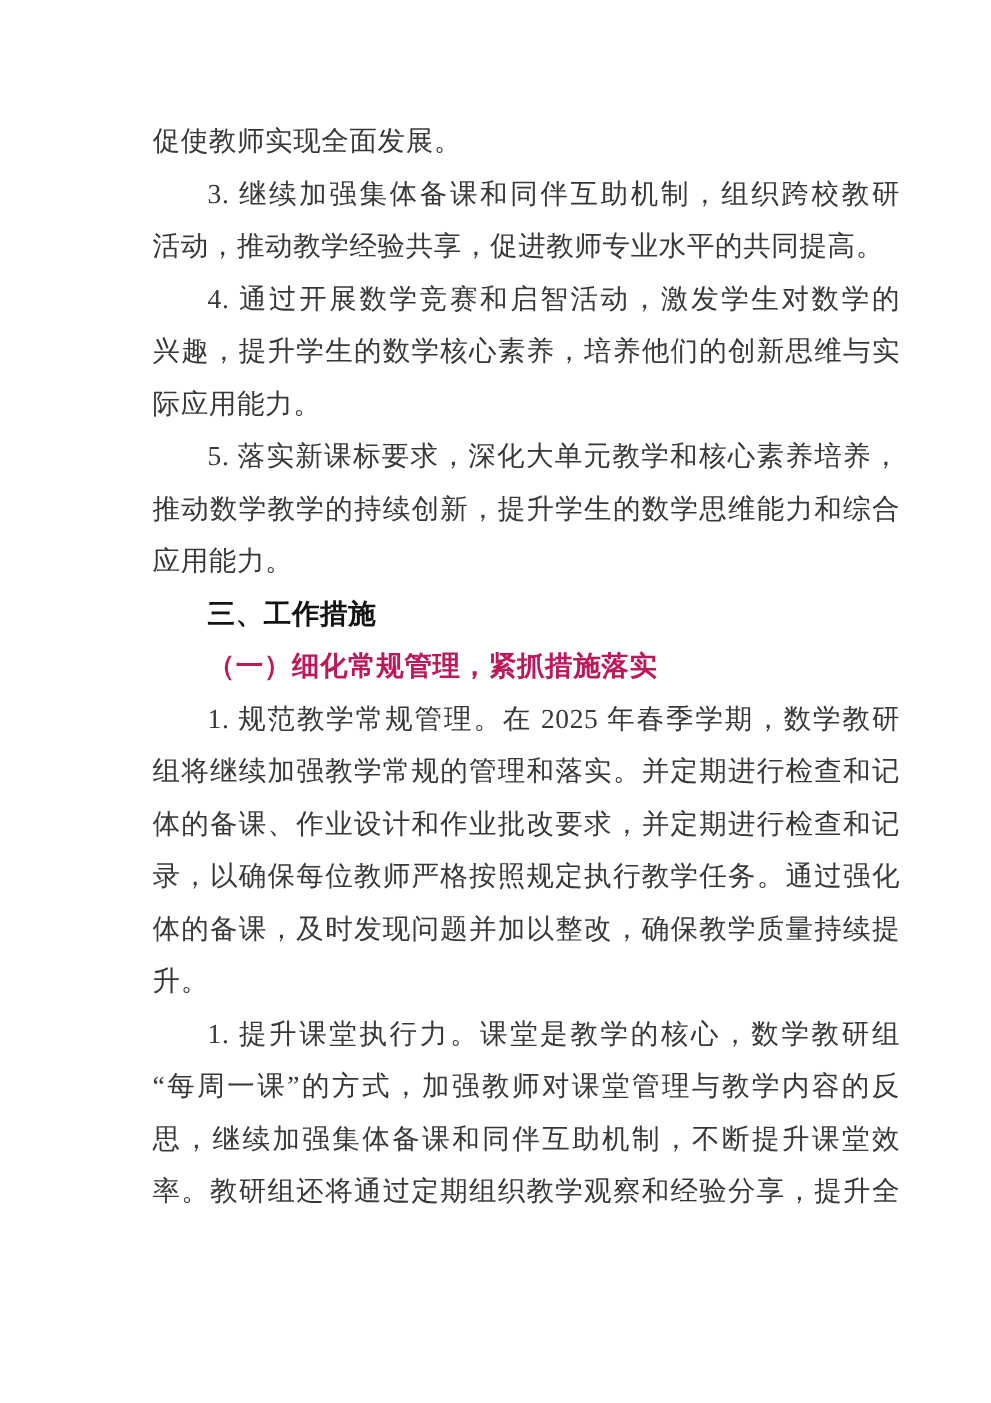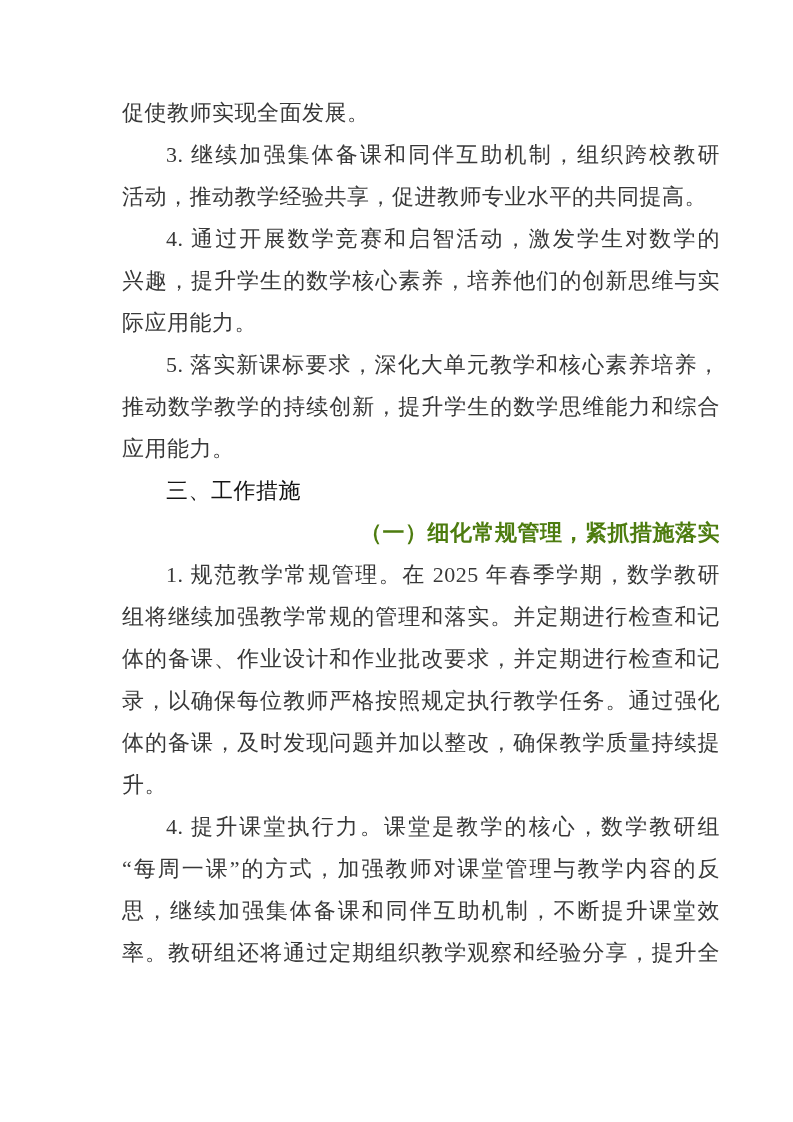--- a/index.html
+++ b/index.html
@@ -32,27 +32,26 @@
   }
   .line.justify {
     text-align: justify;
     text-align-last: justify;
   }
   .line.indent {
     text-indent: 44px;
   }
   .line.heading1 {
     font-family: "Liberation Sans", "DejaVu Sans", sans-serif;
-    font-weight: normal;
+    font-weight: bold;
     color: #141414;
   }
   .line.heading2 {
     font-weight: bold;
-    color: #4d7c0f;
-    text-align: right;
+    color: #be185d;
   }
 </style>
 </head>
 <body>
 
 <div class="page">
   <div class="content" id="doc-content">
       <div class="line body">促使教师实现全面发展。</div>
       <div class="line body indent justify">3. 继续加强集体备课和同伴互助机制，组织跨校教研</div>
       <div class="line body">活动，推动教学经验共享，促进教师专业水平的共同提高。</div>
@@ -63,18 +62,18 @@
       <div class="line body justify">推动数学教学的持续创新，提升学生的数学思维能力和综合</div>
       <div class="line body">应用能力。</div>
       <div class="line heading1 indent">三、工作措施</div>
       <div class="line heading2 indent">（一）细化常规管理，紧抓措施落实</div>
       <div class="line body indent justify">1. 规范教学常规管理。在 2025 年春季学期，数学教研</div>
       <div class="line body justify">组将继续加强教学常规的管理和落实。并定期进行检查和记</div>
       <div class="line body justify">体的备课、作业设计和作业批改要求，并定期进行检查和记</div>
       <div class="line body justify">录，以确保每位教师严格按照规定执行教学任务。通过强化</div>
       <div class="line body justify">体的备课，及时发现问题并加以整改，确保教学质量持续提</div>
       <div class="line body">升。</div>
-      <div class="line body indent justify">4. 提升课堂执行力。课堂是教学的核心，数学教研组</div>
+      <div class="line body indent justify">1. 提升课堂执行力。课堂是教学的核心，数学教研组</div>
       <div class="line body justify">“每周一课”的方式，加强教师对课堂管理与教学内容的反</div>
       <div class="line body justify">思，继续加强集体备课和同伴互助机制，不断提升课堂效</div>
       <div class="line body justify">率。教研组还将通过定期组织教学观察和经验分享，提升全</div>
     </div>
 </div>
 
 </body></html>

